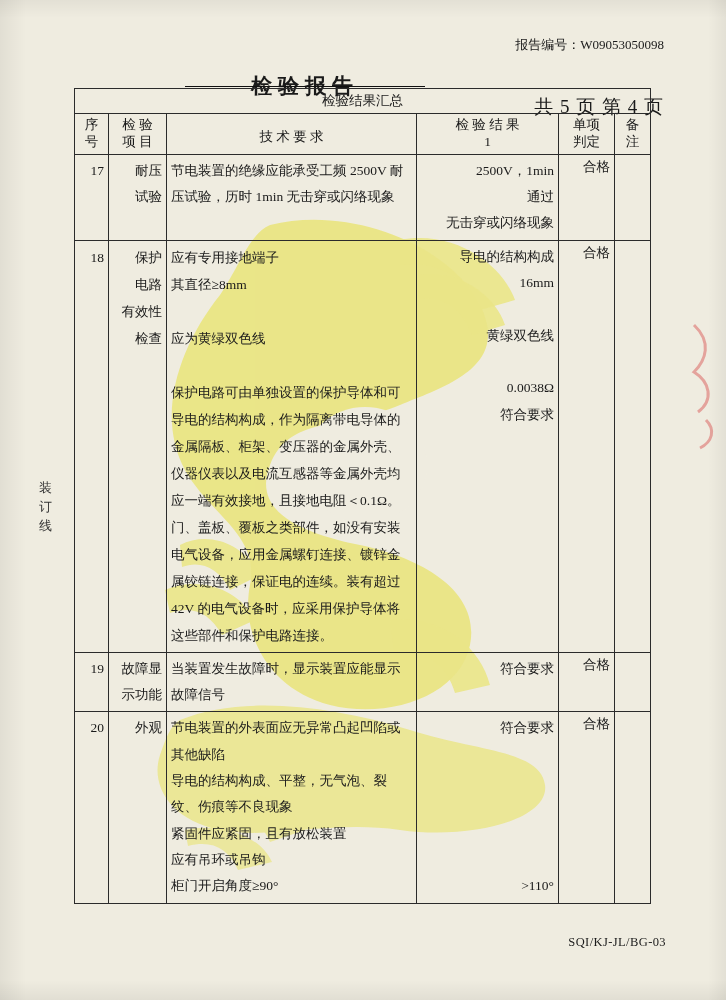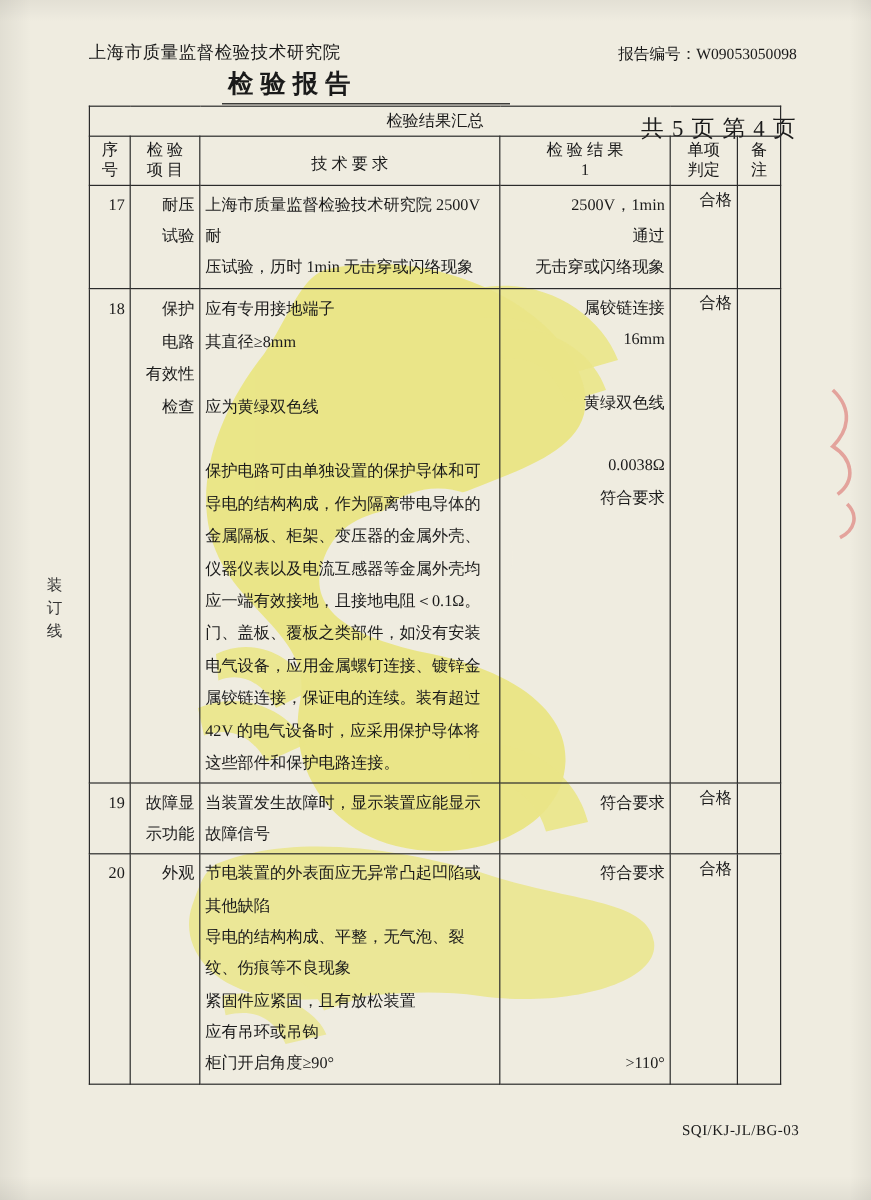--- a/index.html
+++ b/index.html
@@ -35,21 +35,21 @@
     opacity:.55;pointer-events:none;
   }
 
   .sheet{position:absolute;left:0;top:0;width:726px;height:1000px;}
 
   
   .hdr{position:absolute;left:74px;top:34px;width:590px;}
   .org{font-size:14.5px;letter-spacing:.5px;display:inline-block;}
   .reportno{position:absolute;right:0;top:2px;font-size:13px;}
   .title{
-    position:absolute;left:190px;top:56px;width:230px;text-align:left;
+    position:absolute;left:190px;top:72px;width:230px;text-align:center;
     font-size:21px;font-weight:bold;letter-spacing:6px;
     font-family:"Liberation Sans","DejaVu Sans",sans-serif;
   }
   .title-underline{position:absolute;left:185px;top:86px;width:240px;border-bottom:1.6px solid #111;}
   .pages{position:absolute;right:0;top:60px;font-size:19px;letter-spacing:1px;}
 
   
   table.main{
     position:absolute;left:74px;top:88px;width:552px;
     border-collapse:collapse;
@@ -124,21 +124,20 @@
 <svg class="redmark" viewBox="0 0 36 130">
   <g stroke="#d43b3b" stroke-width="3" fill="none" opacity="0.75">
     <path d="M8,5 C26,22 20,40 8,52 C24,62 28,80 12,92"></path>
     <path d="M20,100 C30,110 26,122 14,128"></path>
   </g>
 </svg>
 
 <div class="sheet">
 
   <div class="hdr">
-    <span class="org">上海市质量监督检验技术研究院</span>
     <span class="reportno"><span>报告编号：</span><span>W09053050098</span></span>
     <span class="pages">共 5 页  第 4 页</span>
   </div>
   <div class="title">检验报告</div>
   <div class="title-underline"></div>
 
   <table class="main">
     <colgroup>
       <col class="c-no">
         <col class="c-item">
@@ -177,21 +176,21 @@
         </td>
       </tr>
 
       <tr>
         <td class="cellcenter lh">17</td>
         <td class="cellcenter lh stack">
           <span>耐压</span>
           <span>试验</span>
         </td>
         <td class="lh stack">
-          <span>上海市质量监督检验技术研究院 2500V 耐</span>
+          <span>节电装置的绝缘应能承受工频 2500V 耐</span>
           <span>压试验，历时 1min 无击穿或闪络现象</span>
         </td>
         <td class="cellcenter res-stack">
           <span>2500V，1min</span>
           <span>通过</span>
           <span>无击穿或闪络现象</span>
         </td>
         <td class="cellcenter">合格</td>
         <td class="cellcenter">&nbsp;</td>
       </tr>
@@ -215,21 +214,21 @@
           <span>金属隔板、柜架、变压器的金属外壳、</span>
           <span>仪器仪表以及电流互感器等金属外壳均</span>
           <span>应一端有效接地，且接地电阻＜0.1Ω。</span>
           <span>门、盖板、覆板之类部件，如没有安装</span>
           <span>电气设备，应用金属螺钉连接、镀锌金</span>
           <span>属铰链连接，保证电的连续。装有超过</span>
           <span>42V 的电气设备时，应采用保护导体将</span>
           <span>这些部件和保护电路连接。</span>
         </td>
         <td class="cellcenter res-stack" style="line-height:2.0;">
-          <span>属铰链连接</span>
+          <span>导电的结构构成</span>
           <span>16mm</span>
           <span>&nbsp;</span>
           <span>黄绿双色线</span>
           <span>&nbsp;</span>
           <span>0.0038Ω</span>
           <span>符合要求</span>
         </td>
         <td class="cellcenter">合格</td>
         <td class="cellcenter">&nbsp;</td>
       </tr>

